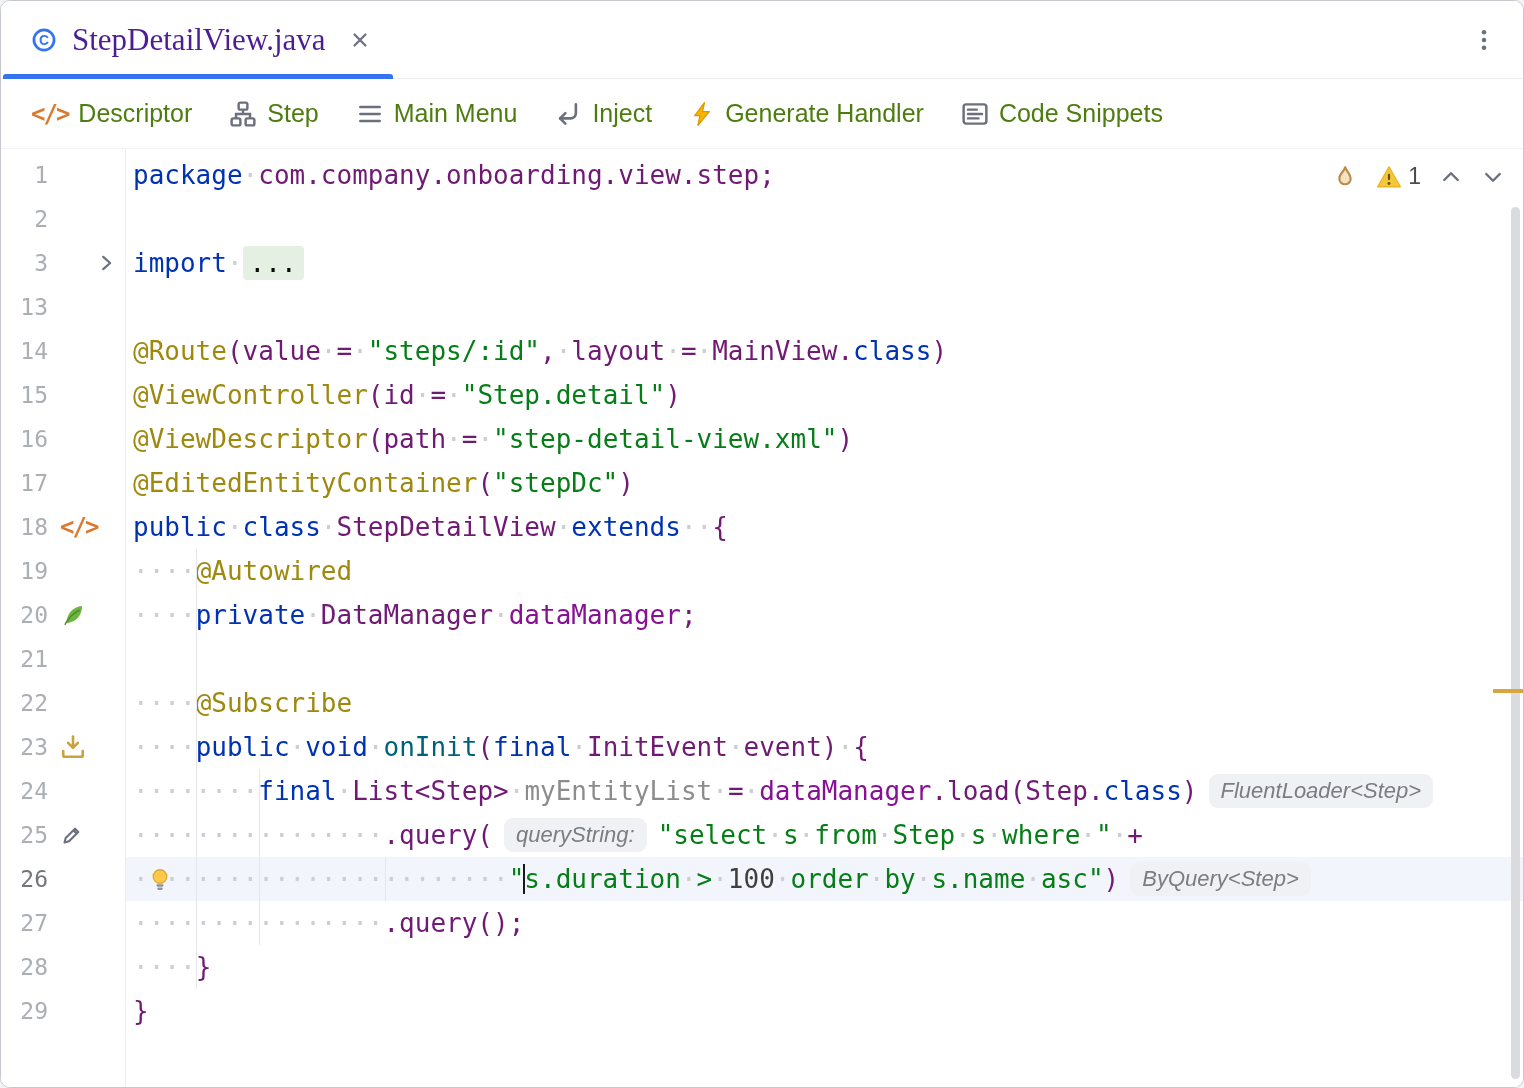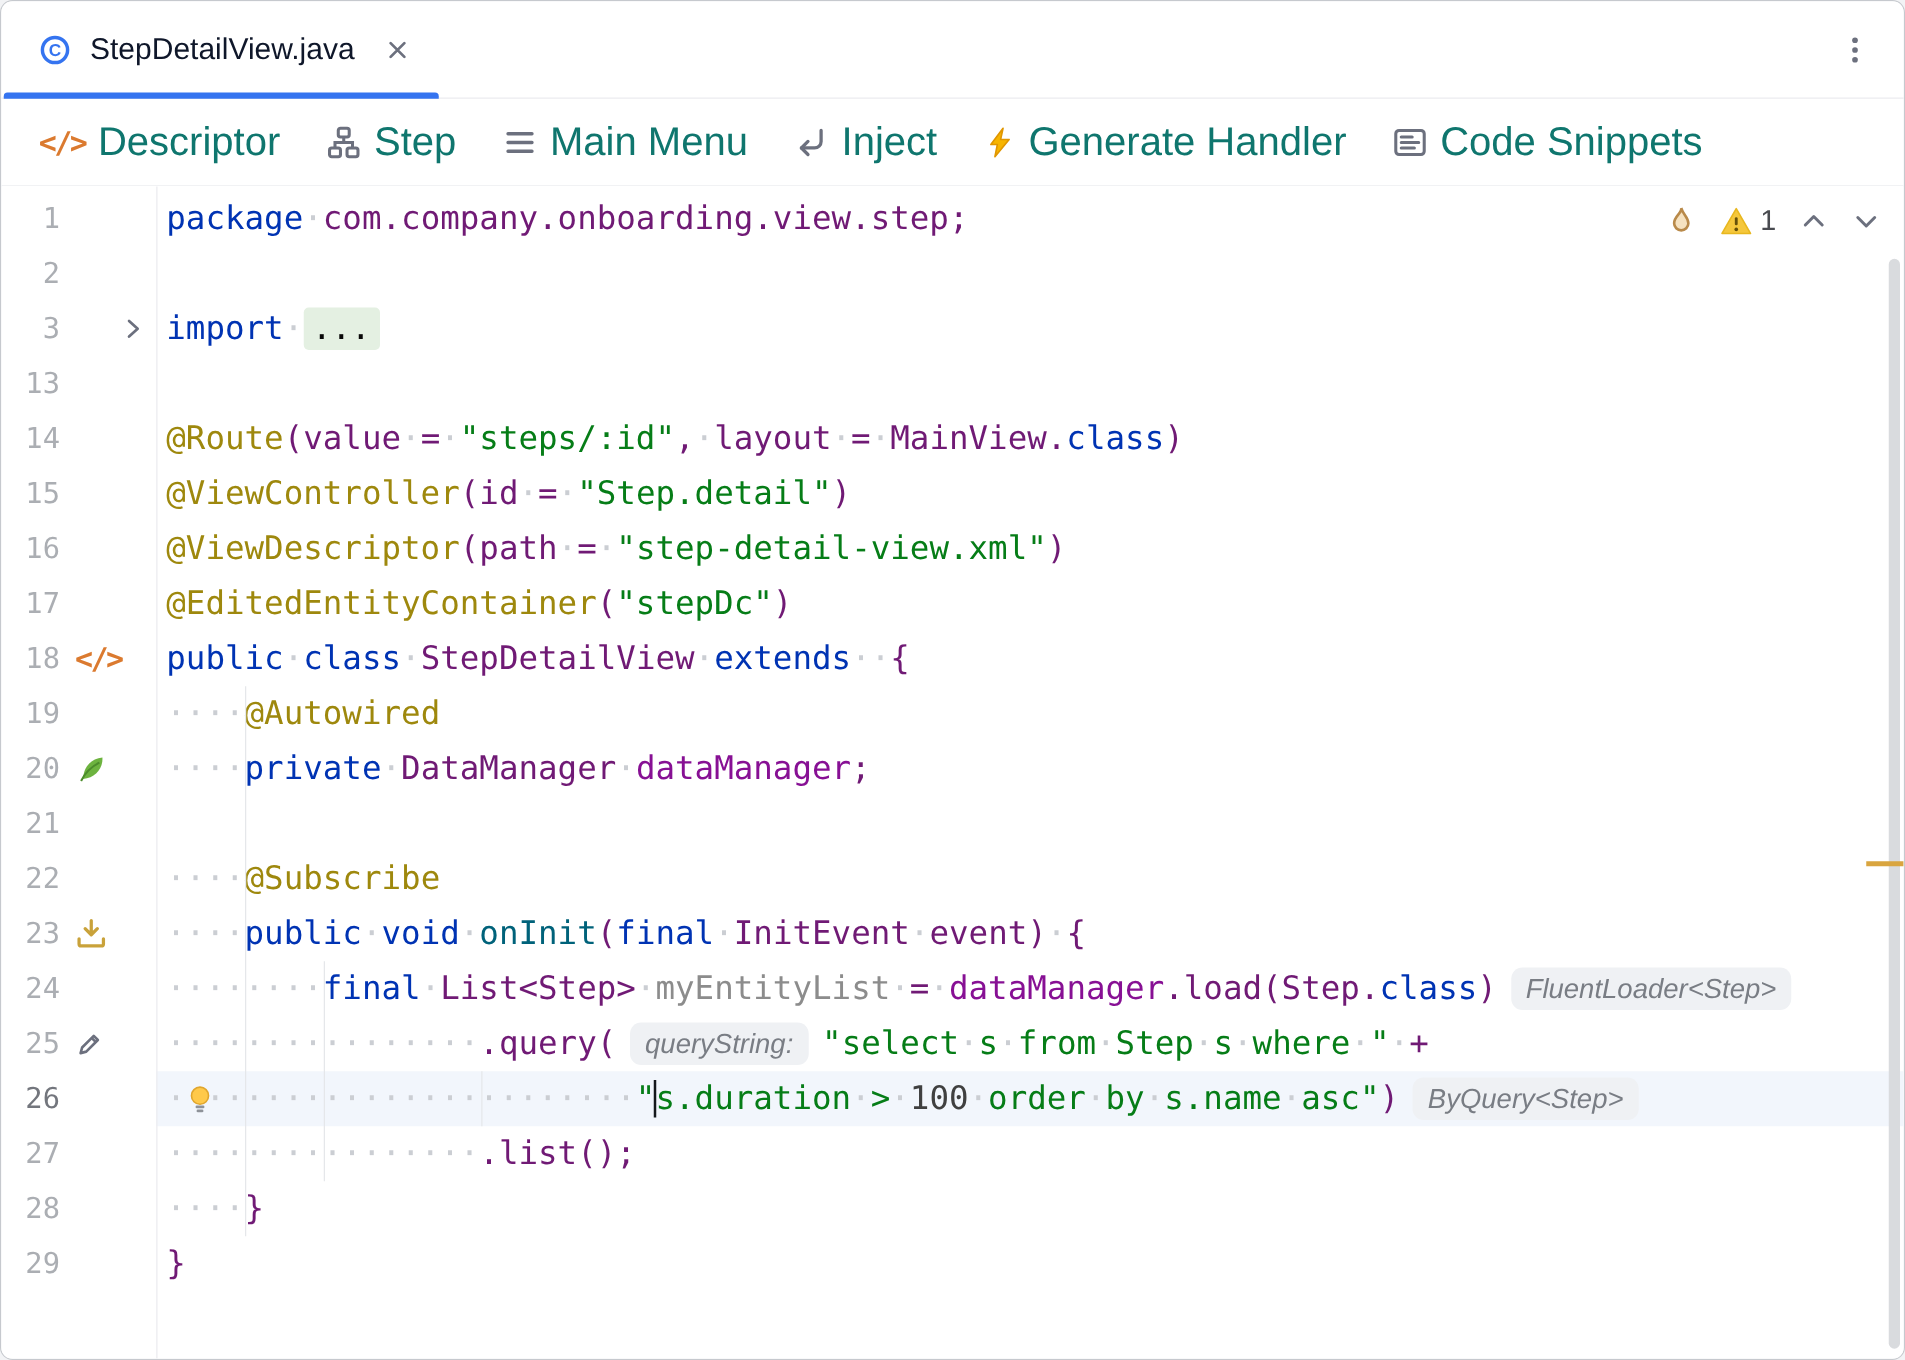--- a/index.html
+++ b/index.html
@@ -19,31 +19,31 @@
   }
   .tab {
     position:relative; height:100%; display:flex; align-items:center;
     gap:15px; padding:0 24px 0 30px; cursor:default;
   }
   .tab::after {
     content:""; position:absolute; left:2px; right:2px; bottom:-1px; height:5px;
     background:#3574F0; border-radius:3px 3px 0 0;
   }
   .tab-ic { display:flex; }
-  .tab-title { font-size:24px; color:#0f172a; }
+  .tab-title { font-size:31px; color:#4c1d95;font-family:Liberation Serif, serif; }
   .tab-close { display:flex; margin-left:8px; cursor:pointer; }
   .tabstrip-more { margin-left:auto; margin-right:26px; display:flex; cursor:pointer; }
 
   
   .toolbar {
     height:70px; display:flex; align-items:center; gap:37px;
     padding-left:30px; background:#FFFFFF; border-bottom:1px solid #F1F2F4;
   }
   .tb-item { display:flex; align-items:center; gap:10px; cursor:pointer; }
-  .tb-item > span:last-child { font-size:32px; color:#0f766e; }
+  .tb-item > span:last-child { font-size:25px; color:#4d7c0f; }
   .tb-ic { display:flex; align-items:center; }
   .xml-ic { font:bold 24px "DejaVu Sans Mono", monospace; color:#DB7A2F; letter-spacing:-2px; }
 
   
   .editor {
     position:relative; height:938px; overflow:hidden; background:#FFFFFF;
     font-family:"DejaVu Sans Mono", monospace; font-size:26px; color:#080808;
   }
   .lines { position:absolute; left:0; right:0; top:0; padding-top:4px; }
   .line { display:flex; height:44px; align-items:stretch; }
@@ -300,21 +300,21 @@
           <div class="num">26</div>
           <div class="gicon"></div>
           <div class="code"><span class="bulb"><svg width="26" height="26" viewBox="0 0 16 16">
                 <circle cx="8" cy="6.5" r="4.2" fill="#FFC94A" stroke="#E0A62E" stroke-width="0.8"></circle>
                 <path d="M6.5 12h3M7 14h2" stroke="#8E9299" stroke-width="1.4" stroke-linecap="round"></path>
               </svg></span><span class="ws">························</span><span class="t-s">"</span><span class="t-caret"></span><span class="t-s">s.duration</span><span class="ws">·</span><span class="t-s">&gt;</span><span class="ws">·</span><span class="t-num">100</span><span class="ws">·</span><span class="t-s">order</span><span class="ws">·</span><span class="t-s">by</span><span class="ws">·</span><span class="t-s">s.name</span><span class="ws">·</span><span class="t-s">asc"</span><span class="t-d">)</span><span class="t-hint">ByQuery&lt;Step&gt;</span></div>
         </div>
         <div class="line">
           <div class="num">27</div>
           <div class="gicon"></div>
-          <div class="code"><span class="ws">················</span><span class="t-d">.list();</span></div>
+          <div class="code"><span class="ws">················</span><span class="t-d">.query();</span></div>
         </div>
         <div class="line">
           <div class="num">28</div>
           <div class="gicon"></div>
           <div class="code"><span class="ws">····</span><span class="t-d">}</span></div>
         </div>
         <div class="line">
           <div class="num">29</div>
           <div class="gicon"></div>
           <div class="code"><span class="t-d">}</span></div>

